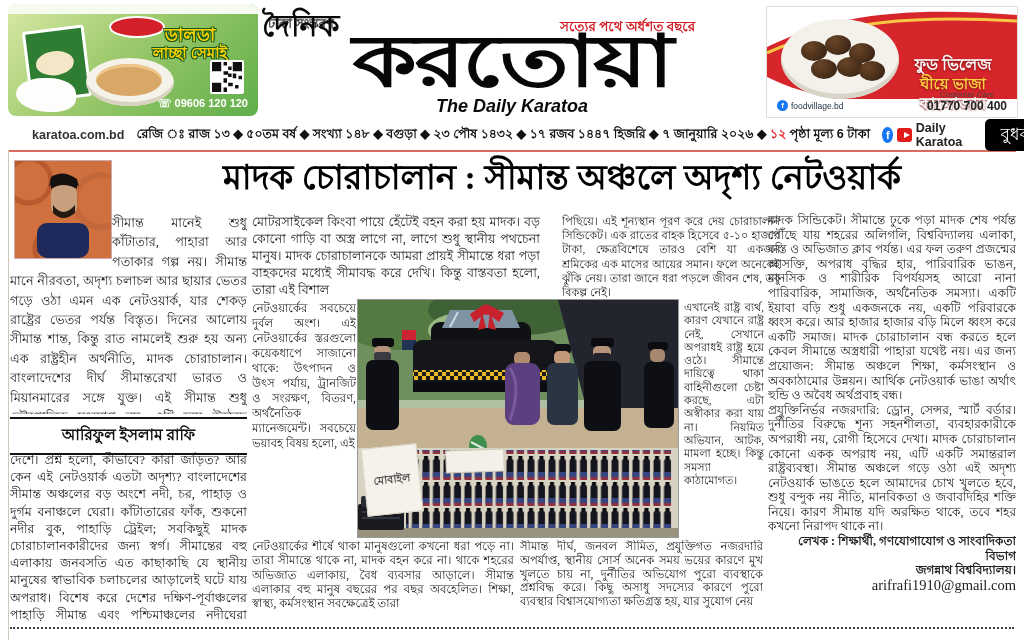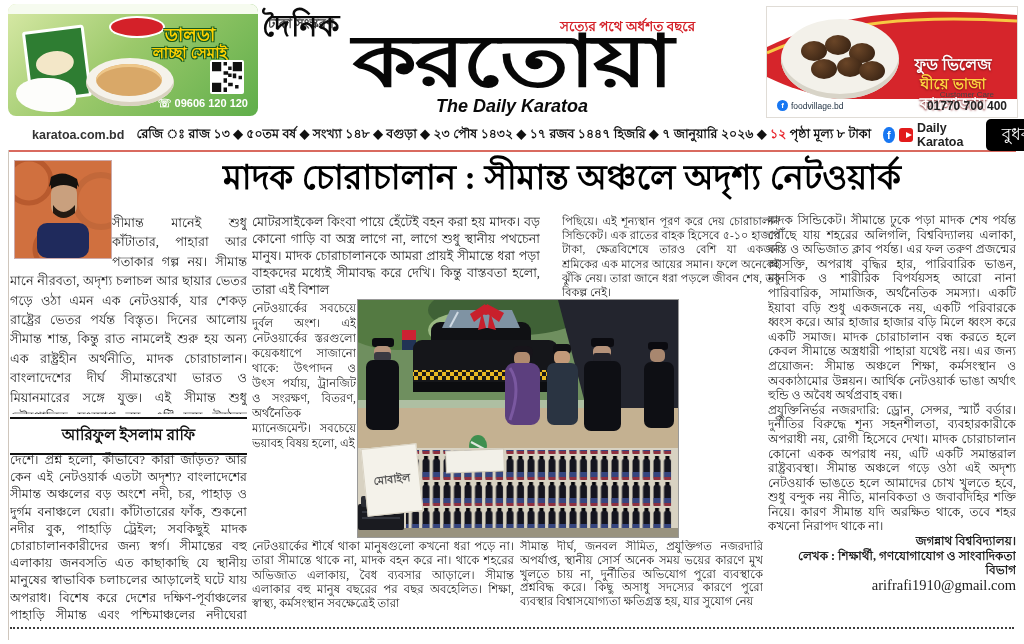--- a/index.html
+++ b/index.html
@@ -155,21 +155,21 @@
     </span>
     <svg width="15" height="15" viewBox="0 0 16 16">
       <circle cx="8" cy="8" r="7" fill="none" stroke="#2a6fbd" stroke-width="1.6"></circle>
       <ellipse cx="8" cy="8" rx="3.2" ry="7" fill="none" stroke="#2a6fbd" stroke-width="1.2"></ellipse>
       <line x1="1" y1="8" x2="15" y2="8" stroke="#2a6fbd" stroke-width="1.2"></line>
     </svg>
     <span class="site">karatoa.com.bd</span>
     <span class="meta">
       <span>রেজি ঃ রাজ ১৩ ◆ ৫০তম বর্ষ ◆ সংখ্যা ১৪৮ ◆ বগুড়া ◆ ২৩ পৌষ ১৪৩২ ◆ ১৭ রজব ১৪৪৭ হিজরি ◆ ৭ জানুয়ারি ২০২৬ ◆</span>
       <span class="red">১২</span>
-      <span>পৃষ্ঠা মূল্য ৮ টাকা</span>
+      <span>পৃষ্ঠা মূল্য 6 টাকা</span>
     </span>
     <span class="social">
       <span class="fbic">f</span>
       <span class="ytic"></span>
       <span class="soctext">Daily Karatoa</span>
     </span>
     <span class="weekday">বুধবার</span>
   </div>
   <div class="abs pageedge"></div>
 
@@ -191,28 +191,29 @@
 
   <div class="btxt c1a"><span class="wrapSpacer"></span><span>সীমান্ত মানেই শুধু কাঁটাতার, পাহারা আর পতাকার গল্প নয়। সীমান্ত মানে নীরবতা, অদৃশ্য চলাচল আর ছায়ার ভেতর গড়ে ওঠা এমন এক নেটওয়ার্ক, যার শেকড় রাষ্ট্রের ভেতর পর্যন্ত বিস্তৃত। দিনের আলোয় সীমান্ত শান্ত, কিন্তু রাত নামলেই শুরু হয় অন্য এক রাষ্ট্রহীন অর্থনীতি, মাদক চোরাচালান। বাংলাদেশের দীর্ঘ সীমান্তরেখা ভারত ও মিয়ানমারের সঙ্গে যুক্ত। এই সীমান্ত শুধু ভৌগোলিক সংযোগ নয়, এটি হয়ে উঠেছে দক্ষিণ এশিয়ার অন্যতম বড় মাদক রুটের অংশ। ইয়াবা, হেরোইন, ফেনসিডিলসহ নানা প্রকারের মাদক প্রবেশ করে</span></div>
   <div class="abs bylinebox">আরিফুল ইসলাম রাফি</div>
   <div class="btxt c1b">দেশে। প্রশ্ন হলো, কীভাবে? কারা জড়িত? আর কেন এই নেটওয়ার্ক এতটা অদৃশ্য? বাংলাদেশের সীমান্ত অঞ্চলের বড় অংশে নদী, চর, পাহাড় ও দুর্গম বনাঞ্চলে ঘেরা। কাঁটাতারের ফাঁক, শুকনো নদীর বুক, পাহাড়ি ট্রেইল; সবকিছুই মাদক চোরাচালানকারীদের জন্য স্বর্গ। সীমান্তের বহু এলাকায় জনবসতি এত কাছাকাছি যে স্থানীয় মানুষের স্বাভাবিক চলাচলের আড়ালেই ঘটে যায় অপরাধ। বিশেষ করে দেশের দক্ষিণ-পূর্বাঞ্চলের পাহাড়ি সীমান্ত এবং পশ্চিমাঞ্চলের নদীঘেরা অঞ্চলগুলোতে নজরদারি দুর্বল। রাতের আঁধারে ছোট নৌকা,</div>
 
   <div class="btxt m1">মোটরসাইকেল কিংবা পায়ে হেঁটেই বহন করা হয় মাদক। বড় কোনো গাড়ি বা অস্ত্র লাগে না, লাগে শুধু স্থানীয় পথচেনা মানুষ। মাদক চোরাচালানকে আমরা প্রায়ই সীমান্তে ধরা পড়া বাহকদের মধ্যেই সীমাবদ্ধ করে দেখি। কিন্তু বাস্তবতা হলো, তারা এই বিশাল</div>
   <div class="btxt m2">নেটওয়ার্কের সবচেয়ে দুর্বল অংশ। এই নেটওয়ার্কের স্তরগুলো কয়েকধাপে সাজানো থাকে: উৎপাদন ও উৎস পর্যায়, ট্রানজিট ও সংরক্ষণ, বিতরণ, অর্থনৈতিক ম্যানেজমেন্ট। সবচেয়ে ভয়াবহ বিষয় হলো, এই</div>
   <div class="btxt m3">নেটওয়ার্কের শীর্ষে থাকা মানুষগুলো কখনো ধরা পড়ে না। তারা সীমান্তে থাকে না, মাদক বহন করে না। থাকে শহরের অভিজাত এলাকায়, বৈধ ব্যবসার আড়ালে। সীমান্ত এলাকার বহু মানুষ বছরের পর বছর অবহেলিত। শিক্ষা, স্বাস্থ্য, কর্মসংস্থান সবক্ষেত্রেই তারা</div>
 
   <div class="btxt tp">পিছিয়ে। এই শূন্যস্থান পূরণ করে দেয় চোরাচালান সিন্ডিকেট। এক রাতের বাহক হিসেবে ৫-১০ হাজার টাকা, ক্ষেত্রবিশেষে তারও বেশি যা একজন শ্রমিকের এক মাসের আয়ের সমান। ফলে অনেকেই ঝুঁকি নেয়। তারা জানে ধরা পড়লে জীবন শেষ, তবু বিকল্প নেই।</div>
+  <div class="btxt rs">এখানেই রাষ্ট্র ব্যর্থ, কারণ যেখানে রাষ্ট্র নেই, সেখানে অপরাধই রাষ্ট্র হয়ে ওঠে। সীমান্তে দায়িত্বে থাকা বাহিনীগুলো চেষ্টা করছে, এটা অস্বীকার করা যায় না। নিয়মিত অভিযান, আটক, মামলা হচ্ছে। কিন্তু সমস্যা কাঠামোগত।</div>
   <div class="btxt bp">সীমান্ত দীর্ঘ, জনবল সীমিত, প্রযুক্তিগত নজরদারি অপর্যাপ্ত, স্থানীয় সোর্স অনেক সময় ভয়ের কারণে মুখ খুলতে চায় না, দুর্নীতির অভিযোগ পুরো ব্যবস্থাকে প্রশ্নবিদ্ধ করে। কিছু অসাধু সদস্যের কারণে পুরো ব্যবস্থার বিশ্বাসযোগ্যতা ক্ষতিগ্রস্ত হয়, যার সুযোগ নেয়</div>
 
   <div class="btxt rcol">
     <span>মাদক সিন্ডিকেট। সীমান্তে ঢুকে পড়া মাদক শেষ পর্যন্ত পৌঁছে যায় শহরের অলিগলি, বিশ্ববিদ্যালয় এলাকা, বস্তি ও অভিজাত ক্লাব পর্যন্ত। এর ফল তরুণ প্রজন্মের আসক্তি, অপরাধ বৃদ্ধির হার, পারিবারিক ভাঙন, মানসিক ও শারীরিক বিপর্যয়সহ আরো নানা পারিবারিক, সামাজিক, অর্থনৈতিক সমস্যা। একটি ইয়াবা বড়ি শুধু একজনকে নয়, একটি পরিবারকে ধ্বংস করে। আর হাজার হাজার বড়ি মিলে ধ্বংস করে একটি সমাজ। মাদক চোরাচালান বন্ধ করতে হলে কেবল সীমান্তে অস্ত্রধারী পাহারা যথেষ্ট নয়। এর জন্য প্রয়োজন: সীমান্ত অঞ্চলে শিক্ষা, কর্মসংস্থান ও অবকাঠামোর উন্নয়ন। আর্থিক নেটওয়ার্ক ভাঙা অর্থাৎ হুন্ডি ও অবৈধ অর্থপ্রবাহ বন্ধ।</span>
     <br>
     <span>প্রযুক্তিনির্ভর নজরদারি: ড্রোন, সেন্সর, স্মার্ট বর্ডার। দুর্নীতির বিরুদ্ধে শূন্য সহনশীলতা, ব্যবহারকারীকে অপরাধী নয়, রোগী হিসেবে দেখা। মাদক চোরাচালান কোনো একক অপরাধ নয়, এটি একটি সমান্তরাল রাষ্ট্রব্যবস্থা। সীমান্ত অঞ্চলে গড়ে ওঠা এই অদৃশ্য নেটওয়ার্ক ভাঙতে হলে আমাদের চোখ খুলতে হবে, শুধু বন্দুক নয় নীতি, মানবিকতা ও জবাবদিহির শক্তি নিয়ে। কারণ সীমান্ত যদি অরক্ষিত থাকে, তবে শহর কখনো নিরাপদ থাকে না।</span>
+    <div class="ftr">লেখক : শিক্ষার্থী, গণযোগাযোগ ও সাংবাদিকতা বিভাগ</div>
     <div class="ftr">জগন্নাথ বিশ্ববিদ্যালয়।</div>
-    <div class="ftr">লেখক : শিক্ষার্থী, গণযোগাযোগ ও সাংবাদিকতা বিভাগ</div>
     <div class="email">arifrafi1910@gmail.com</div>
   </div>
 
   <div class="abs photo">
     <svg viewBox="0 0 320 237" width="320" height="237">
       <defs>
         <pattern id="bt" width="10.5" height="26" patternUnits="userSpaceOnUse">
           <rect x="3" y="0" width="4" height="4" fill="#05050a"></rect>
           <rect x="1.5" y="3" width="7" height="21" rx="2" fill="#15151f"></rect>
           <rect x="1.5" y="16" width="7" height="5" fill="#36457f"></rect>

